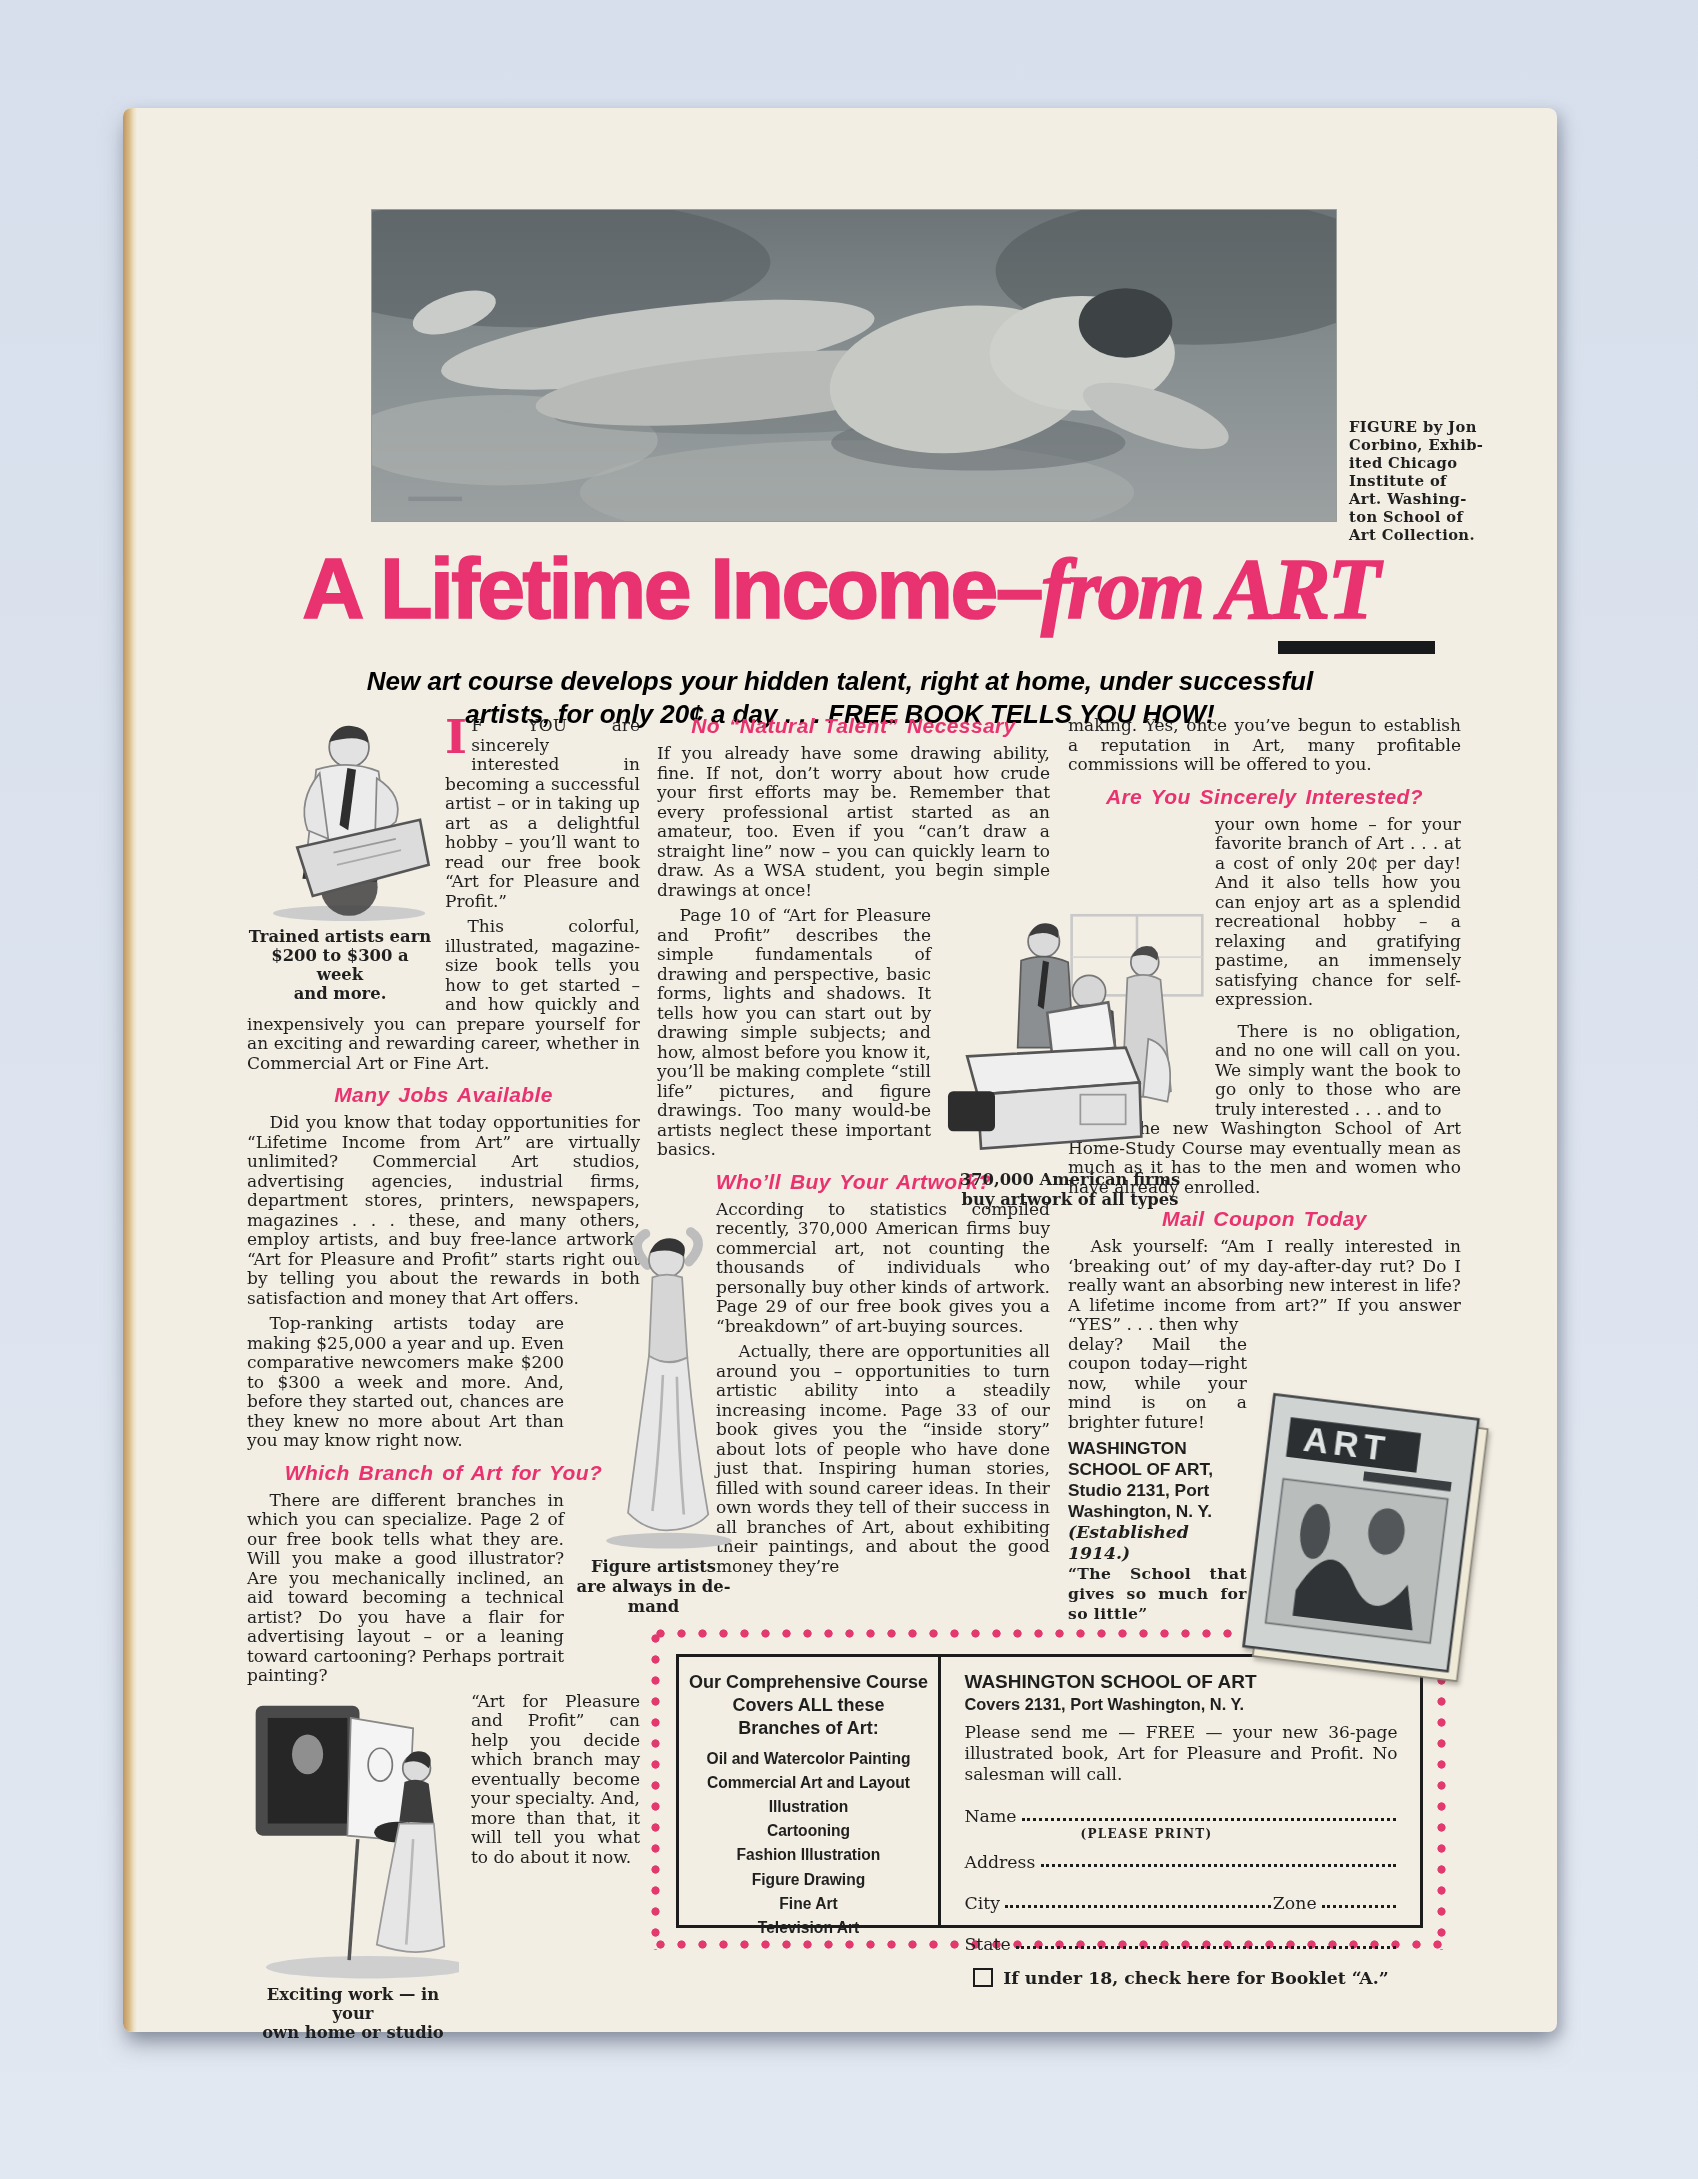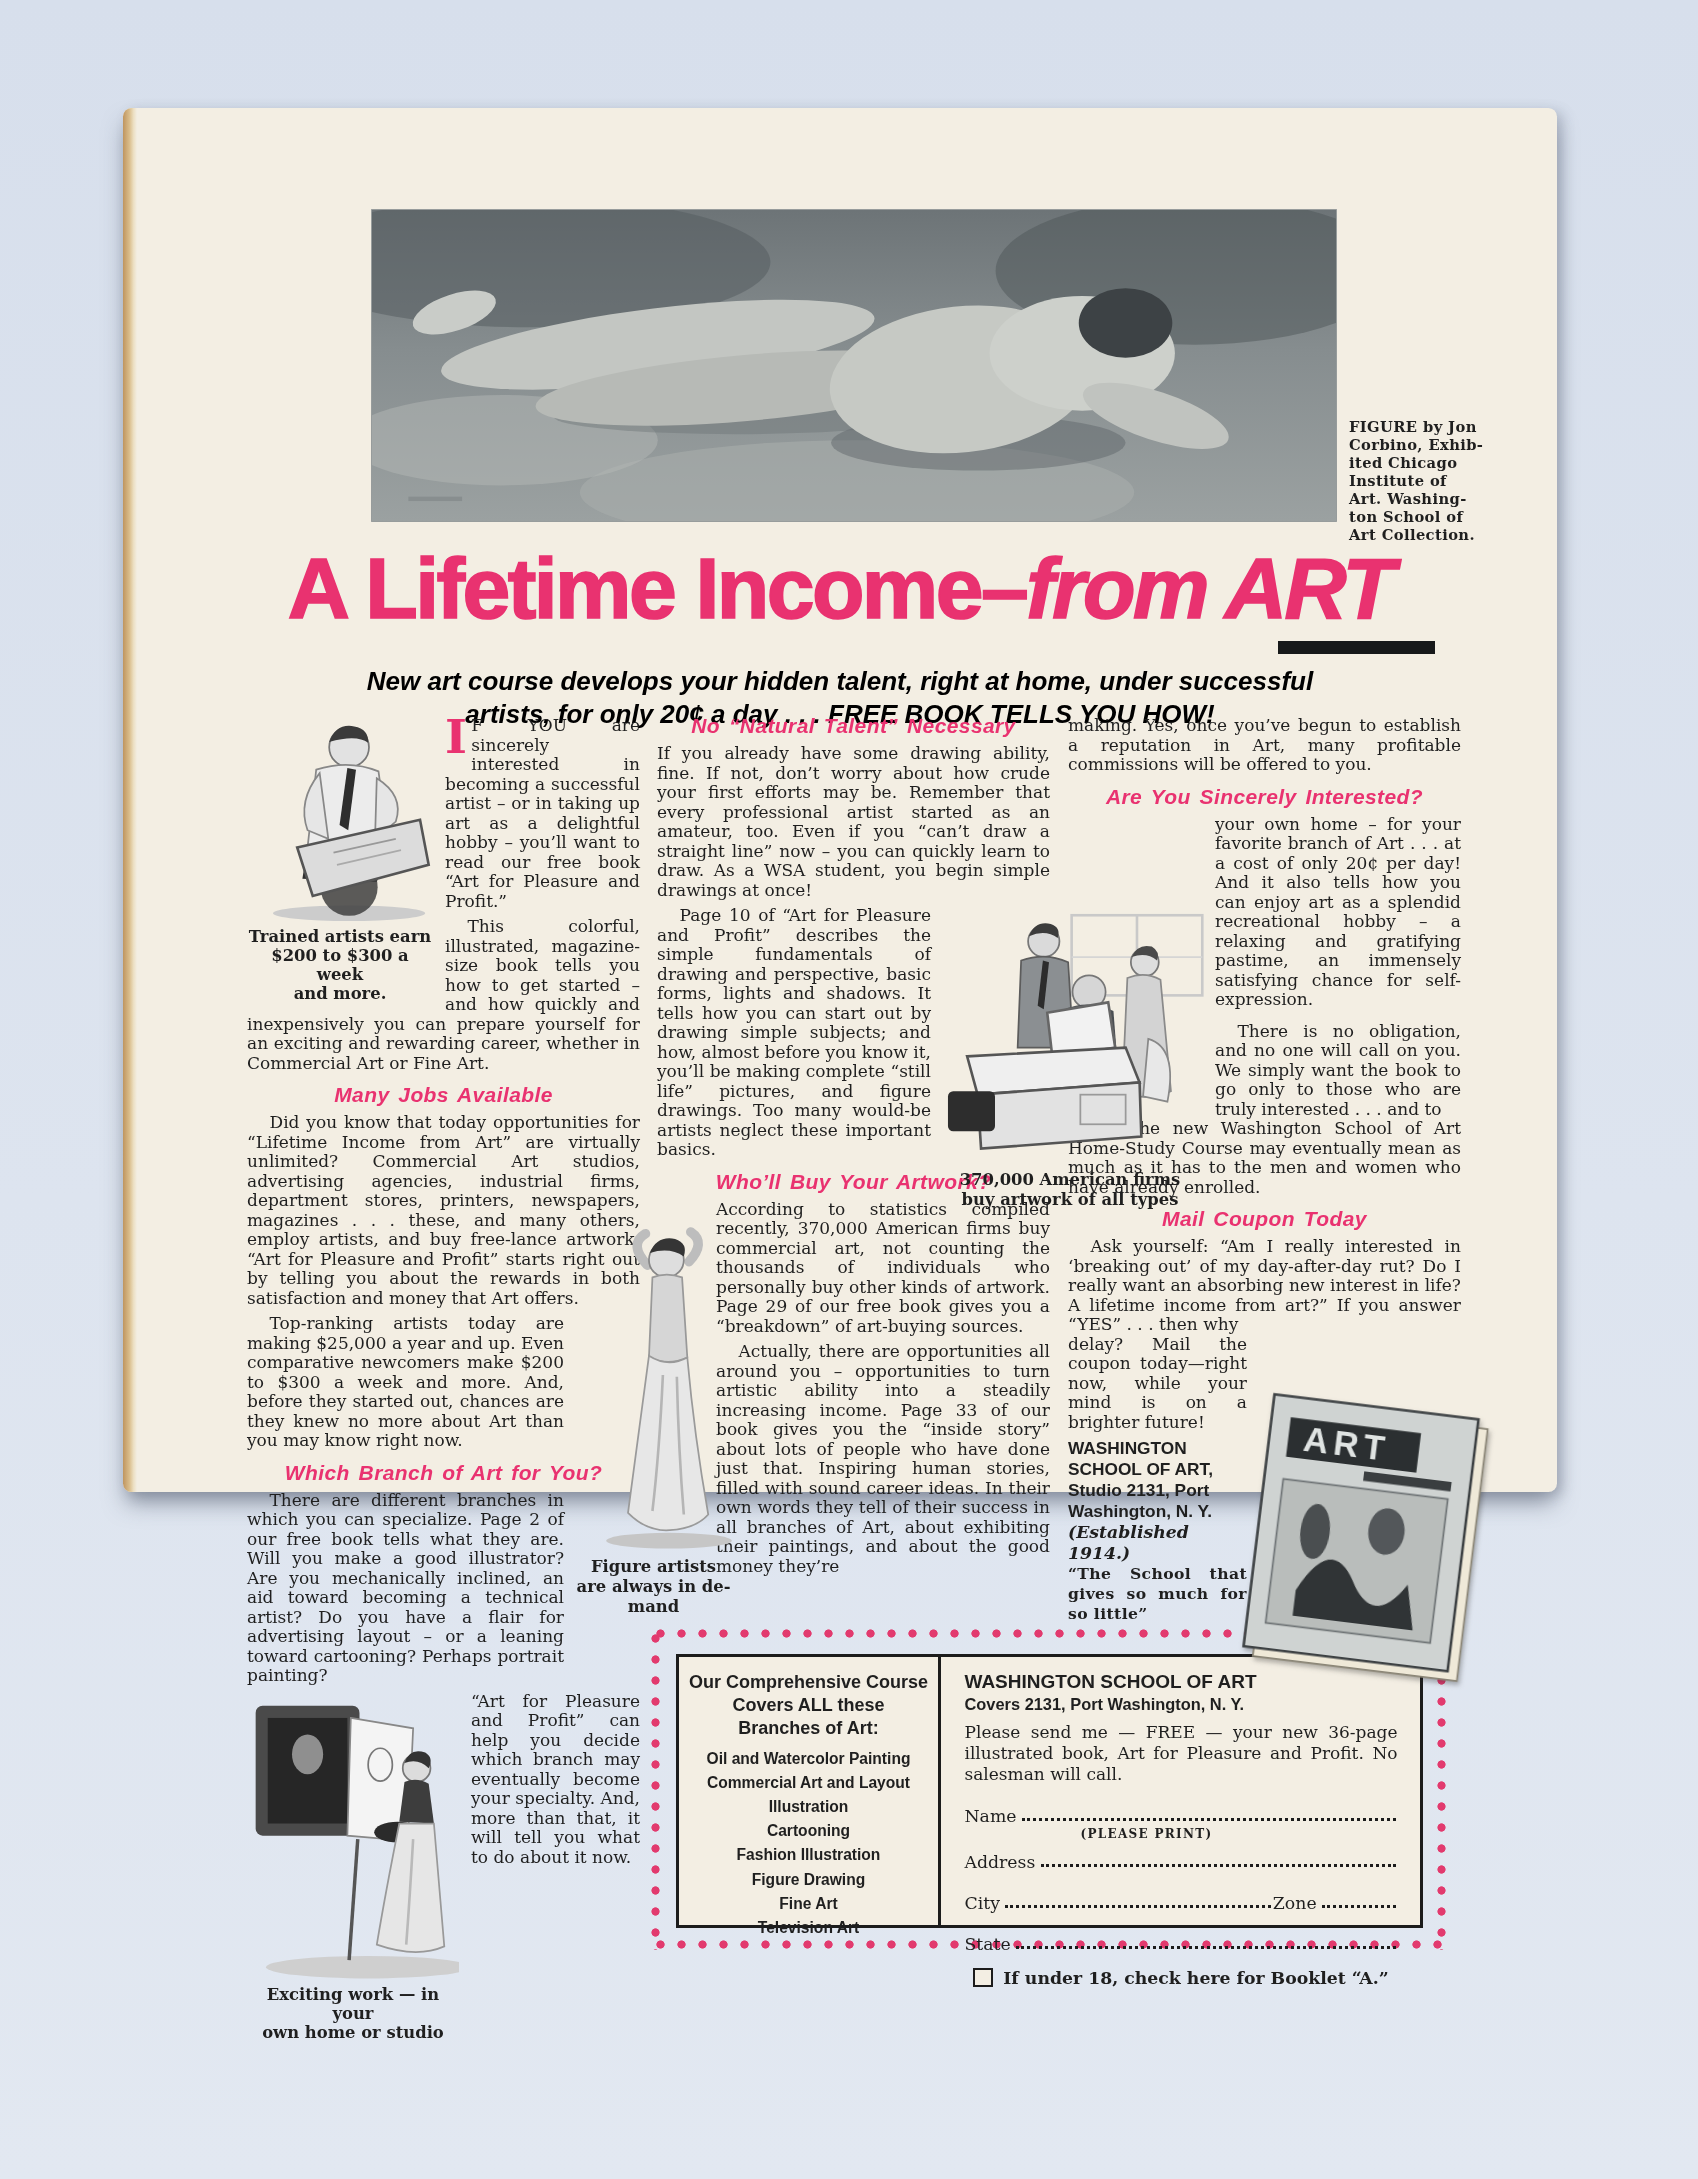--- a/index.html
+++ b/index.html
@@ -2,42 +2,42 @@
 <html style="font-size:14px"><head>
 <meta charset="utf-8">
 <style>
   html,body{margin:0;padding:0;}
   body{
     width:1698px;height:2179px;position:relative;
     background:linear-gradient(180deg,#d7dfec 0%,#dde4ef 55%,#e2e8f1 100%);
     font-family:"DejaVu Serif", serif;color:#1f1f1f;overflow:hidden;
   }
   .page{
-    position:absolute;left:123px;top:108px;width:1434px;height:1384px;
+    position:absolute;left:123px;top:108px;width:1434px;height:1924px;
     background:#f3eee3;border-radius:8.6px;
     box-shadow:0 14px 22.5px -3.5px rgba(70,80,100,.5), 5.2px 3.5px 12px rgba(90,100,120,.25);
   }
   .page-edge{
     position:absolute;left:0;top:0;bottom:0;width:14px;border-radius:8.6px 0 0 8.6px;
     background:linear-gradient(90deg,#bf955f 0%,#d9bc8a 45%,#ecdfc2 75%,#f3eee3 100%);
   }
   
   .painting{position:absolute;left:249px;top:102px;width:964px;height:311px;overflow:hidden;box-shadow:0 0 0 0.9px #8d9295;}
   .painting svg{display:block;width:100%;height:100%;}
   .painting-caption{
     position:absolute;left:1226px;top:310px;width:152px;
     font-weight:bold;font-size:14.7px;line-height:18px;white-space:pre-line;letter-spacing:0.4px;
   }
   .headline{
     position:absolute;left:0;top:431px;width:100%;text-align:center;
     font-family:"Liberation Sans", sans-serif;font-weight:bold;
     font-size:86px;letter-spacing:-2.6px;color:#e93270;white-space:nowrap;
     -webkit-text-stroke:1.7px #e93270;
   }
-  .headline .accent{font-style:italic;}
+  .headline .accent{font-style:italic;font-family:Liberation Serif, serif;}
   .headline-bar{position:absolute;left:1155px;top:533px;width:157px;height:13px;background:#17191a;}
   .subhead{
     position:absolute;left:0;top:557px;width:100%;text-align:center;
     font-family:"Liberation Sans", sans-serif;font-weight:bold;font-style:italic;
     font-size:26px;line-height:33px;color:#000000;
   }
   
   .col{position:absolute;top:608px;width:393px;font-size:17px;line-height:19.5px;text-align:justify;}
   .col1{left:124px;} .col2{left:534px;} .col3{left:945px;}
   .col p{margin:0 0 6px 0;text-indent:22.5px;}

